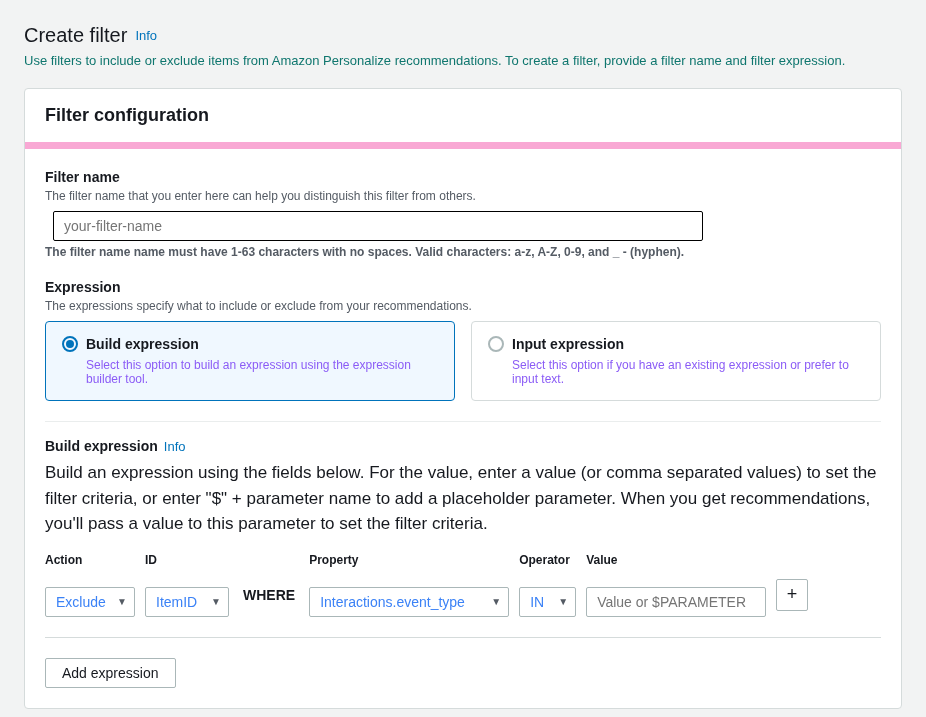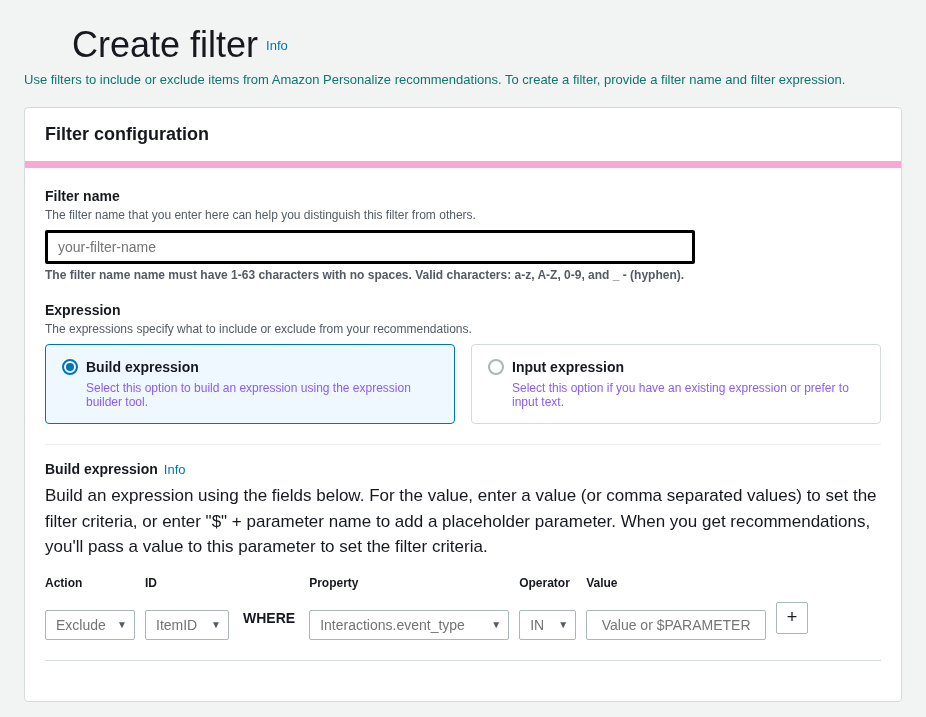--- a/index.html
+++ b/index.html
@@ -10,24 +10,23 @@
       background: #f2f3f3;
       padding: 24px;
     }
     .page-header {
       display: flex;
       align-items: center;
       gap: 8px;
       margin-bottom: 6px;
     }
     .page-title {
-      font-size: 36px;
+      font-size: 20px;
       font-weight: 300;
       color: #16191f;
-      margin-left: 48px;
     }
     .info-link {
       color: #0073bb;
       font-size: 13px;
       cursor: pointer;
       text-decoration: none;
     }
     .page-description {
       font-size: 13px;
       color: #0f766e;
@@ -63,25 +62,26 @@
     }
     .field-description {
       font-size: 12px;
       color: #545b64;
       margin-bottom: 8px;
     }
     .field-input {
       width: 100%;
       max-width: 650px;
       padding: 6px 10px;
-      border: 3px solid #000000;
+      border: 1px solid #000000;
       border-radius: 2px;
       font-size: 14px;
       color: #aab7b8;
       outline: none;
+      margin-left: 8px;
     }
     .field-hint {
       font-size: 12px;
       color: #545b64;
       margin-top: 4px;
       font-weight: bold;
     }
     .expression-options {
       display: flex;
       gap: 16px;
@@ -178,21 +178,21 @@
       align-items: center;
     }
     .builder-select {
       appearance: none;
       -webkit-appearance: none;
       background: #fff;
       border: 1px solid #aab7b8;
       border-radius: 2px;
       padding: 6px 28px 6px 10px;
       font-size: 14px;
-      color: #737373;
+      color: #3b82f6;
       cursor: pointer;
       outline: none;
     }
     .select-arrow {
       position: absolute;
       right: 8px;
       pointer-events: none;
       color: #545b64;
       font-size: 10px;
     }
@@ -204,21 +204,20 @@
       padding: 0 4px;
     }
     .value-input {
       padding: 6px 10px;
       border: 1px solid #aab7b8;
       border-radius: 2px;
       font-size: 14px;
       color: #aab7b8;
       outline: none;
       width: 180px;
-      text-align: center;
     }
     .add-button {
       width: 32px;
       height: 32px;
       background: #fff;
       border: 1px solid #aab7b8;
       border-radius: 2px;
       cursor: pointer;
       display: flex;
       align-items: center;
@@ -382,20 +381,21 @@
         <div class="builder-group">
           <span class="builder-label">Value</span>
           <input class="value-input" type="text" placeholder="Value or $PARAMETER" style="">
         </div>
 
         <button class="add-button">+</button>
       </div>
 
       <hr class="divider">
 
+      <button class="add-expression-btn">Add expression</button>
     </div>
   </div>
 </div>
 
 <div class="tags-section">
   <div class="tags-header">
     <span class="tags-toggle">►</span>
     <span class="tags-title">
       <span>Tags -</span>
       <em>optional</em>

